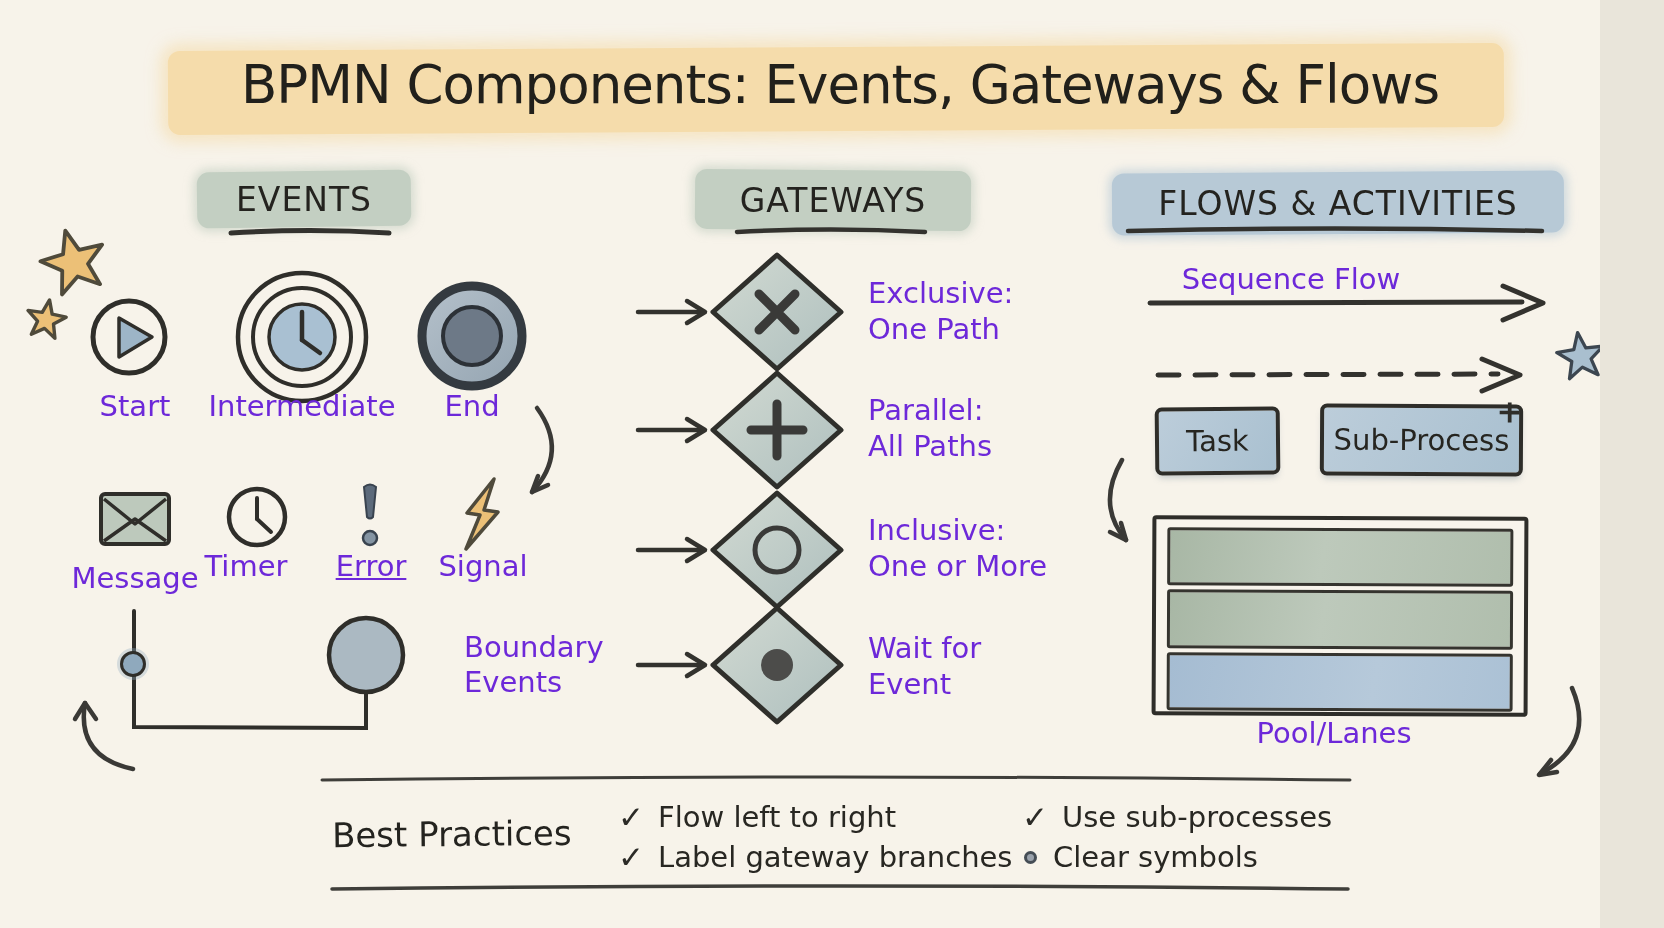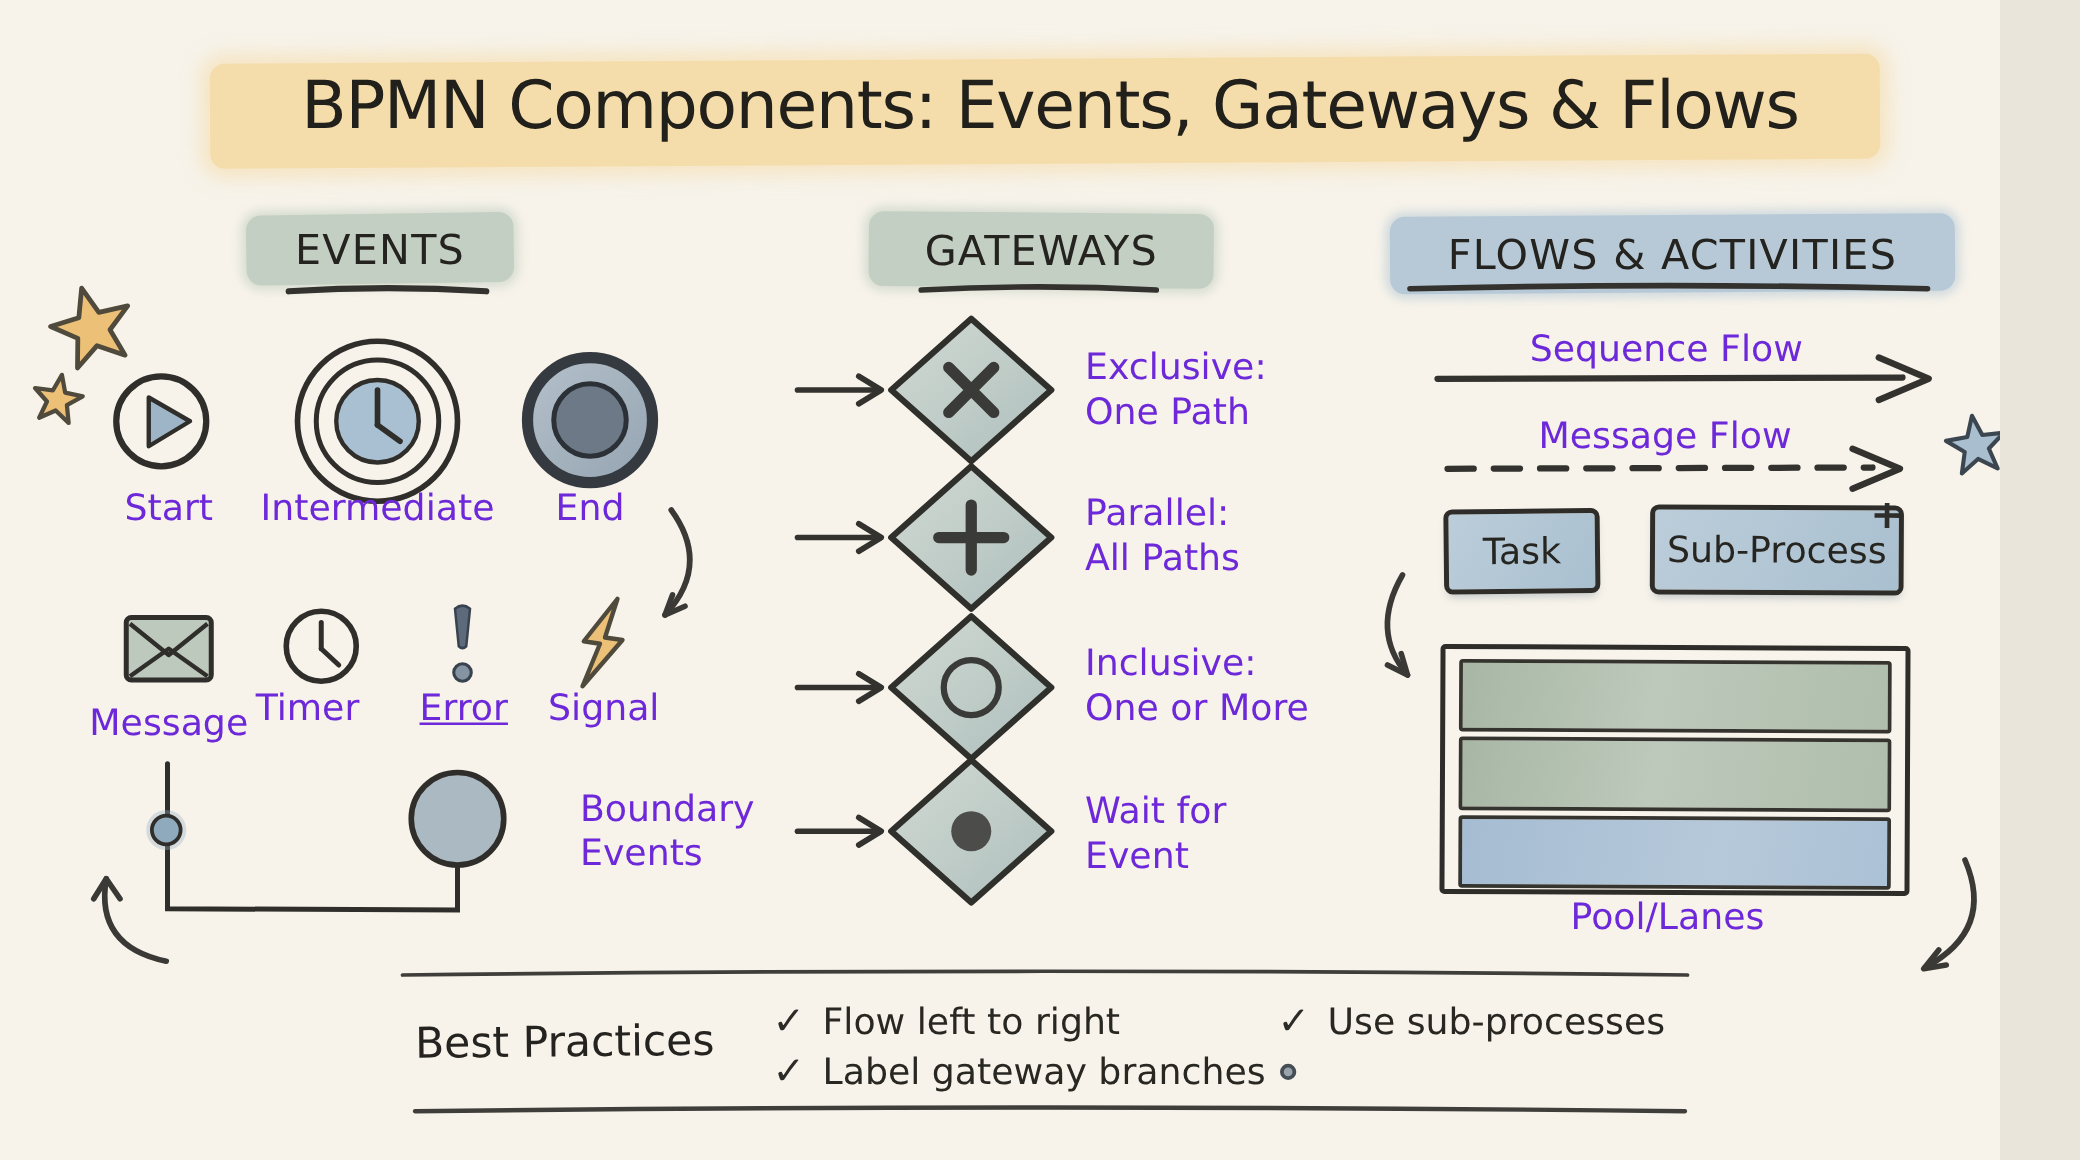--- a/index.html
+++ b/index.html
@@ -222,22 +222,21 @@
   </div>
   <div class="lbl two-line" style="left:868px;top:512px;">
     <div>Inclusive:</div>
     <div>One or More</div>
   </div>
   <div class="lbl two-line" style="left:868px;top:630px;">
     <div>Wait for</div>
     <div>Event</div>
   </div>
 
-  <div class="lbl lbl-c" style="left:1333px;top:262px;">Sequence Flow</div>
-  <div class="lbl lbl-c" style="left:1332px;top:331px;">Message Flow</div>
+  <div class="lbl lbl-c" style="left:1291px;top:262px;">Sequence Flow</div>
 
   <div class="fbox task-box">
     <span>Task</span>
   </div>
   <div class="fbox subprocess-box">
     <span>Sub-Process</span>
     <span class="subprocess-plus">+</span>
   </div>
 
   <div class="pool">
@@ -256,15 +255,16 @@
   <div class="bp-item" style="left:618px;top:840px;">
     <span class="bp-check">✓</span>
     <span class="bp-text">Label gateway branches</span>
   </div>
   <div class="bp-item" style="left:1022px;top:800px;">
     <span class="bp-check">✓</span>
     <span class="bp-text">Use sub-processes</span>
   </div>
   <div class="bp-item" style="left:1022px;top:840px;">
     <span class="bullet-dot"></span>
+    <span class="bp-text">Clear symbols</span>
   </div>
 
 </div>
 
 </body></html>

